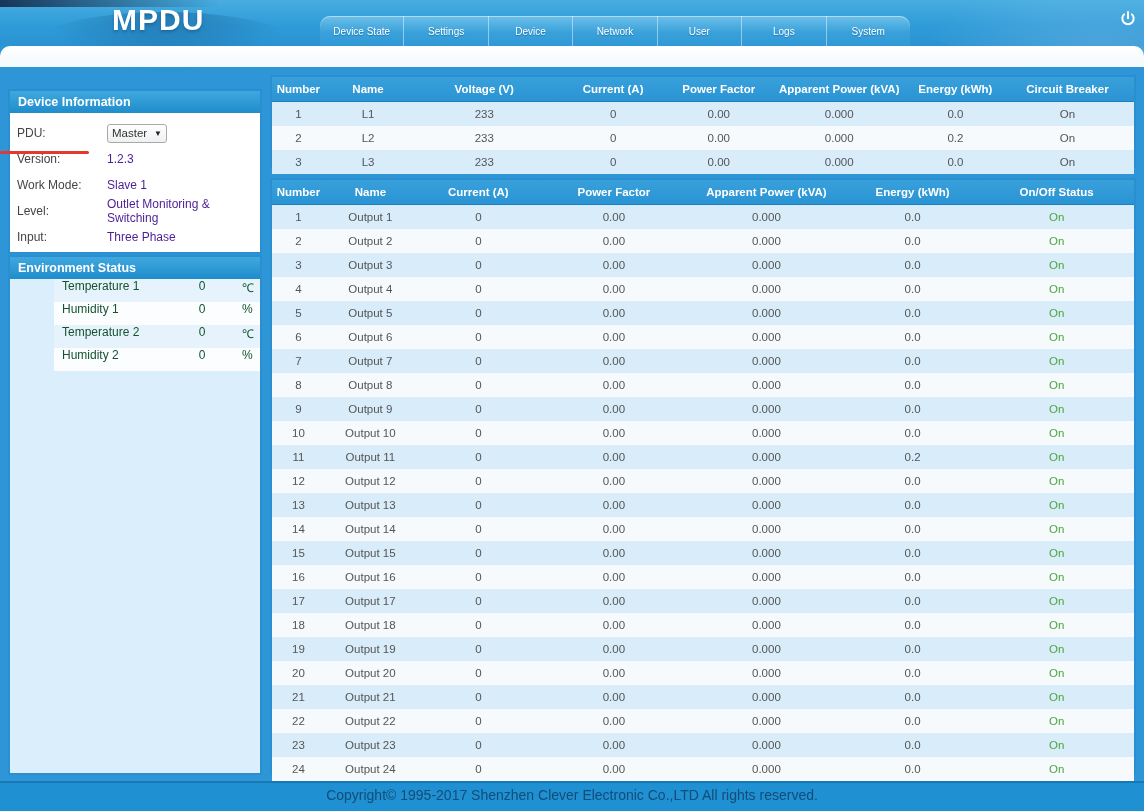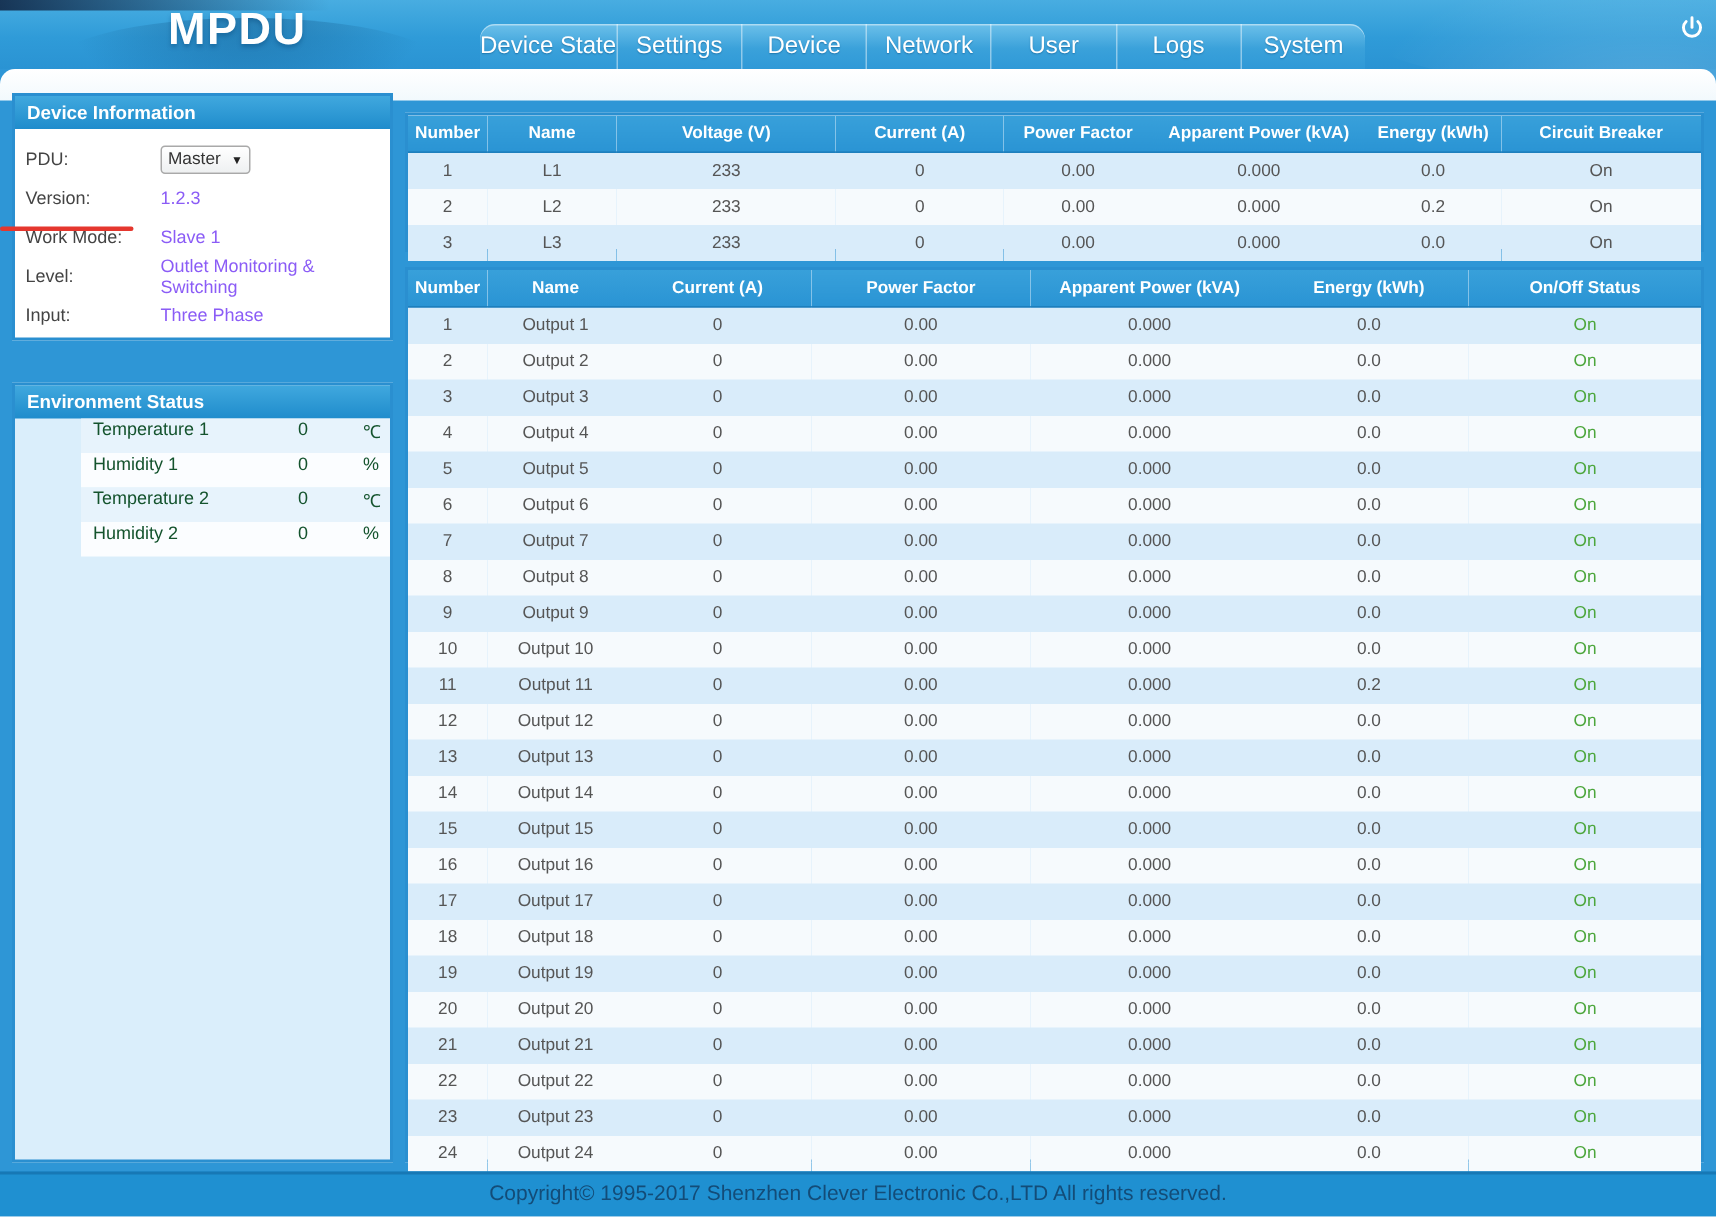--- a/index.html
+++ b/index.html
@@ -32,21 +32,21 @@
     letter-spacing:1px; text-shadow:0 2px 3px rgba(0,60,110,.35);
   }
   .tabbar {
     position:absolute; left:320px; top:16px; width:590px; height:30px; display:flex;
     background:linear-gradient(180deg,#6cc0ea 0%,#3aa1da 55%,#2f99d7 100%);
     border-radius:10px 10px 0 0;
     box-shadow:inset 0 1px 0 rgba(255,255,255,.45);
   }
   .tab {
     flex:1; display:flex; align-items:center; justify-content:center;
-    color:#fff; font-size:16px; cursor:pointer; white-space:nowrap;
+    color:#fff; font-size:10px; cursor:pointer; white-space:nowrap;
     border-right:1px solid rgba(255,255,255,.45);
     text-shadow:0 1px 1px rgba(0,70,120,.45);
   }
   .tab:last-child { border-right:none; }
   .power-btn { position:absolute; right:7px; top:10px; width:18px; height:18px; cursor:pointer; }
   
   .substrip {
     position:absolute; left:0; top:46px; width:1144px; height:21px;
     background:linear-gradient(180deg,#ffffff 0%,#f2f9fd 100%);
     border-radius:10px 10px 0 0;
@@ -55,25 +55,25 @@
   .panel {
     position:absolute; box-sizing:border-box; background:#fff;
     border:2px solid #2a8fd0;
   }
   .panel-hd {
     height:22px; line-height:22px; padding-left:8px;
     background:linear-gradient(180deg,#40a8de 0%,#1f8ccc 100%);
     color:#fff; font-size:12.5px; font-weight:bold;
   }
   
-  .dev-panel { left:8px; top:62px; width:254px; height:165px; }
+  .dev-panel { left:8px; top:89px; width:254px; height:165px; }
   .dev-rows { padding-top:7px; }
   .dev-row { display:flex; align-items:center; height:26px; padding-left:7px; font-size:12px; color:#444; }
   .dev-row .lbl { width:90px; flex:none; }
-  .dev-row .val { color:#8b5cf6; }
+  .dev-row .val { color:#4c1d95; }
   .select-box {
     display:inline-flex; align-items:center; justify-content:space-between;
     width:60px; height:19px; padding:0 4px; box-sizing:border-box;
     border:1px solid #a9a9a9; border-radius:3px;
     background:linear-gradient(180deg,#ffffff,#eef0f1); font-size:11.5px; color:#333; cursor:pointer;
   }
   .caret { font-size:8px; color:#222; margin-left:3px; }
   .red-line { position:absolute; left:0; top:151px; width:89px; height:3px; background:#e5372e; z-index:6; border-radius:2px; }
   
   .env-panel { left:8px; top:255px; width:254px; height:520px; background:#daeefb; }

